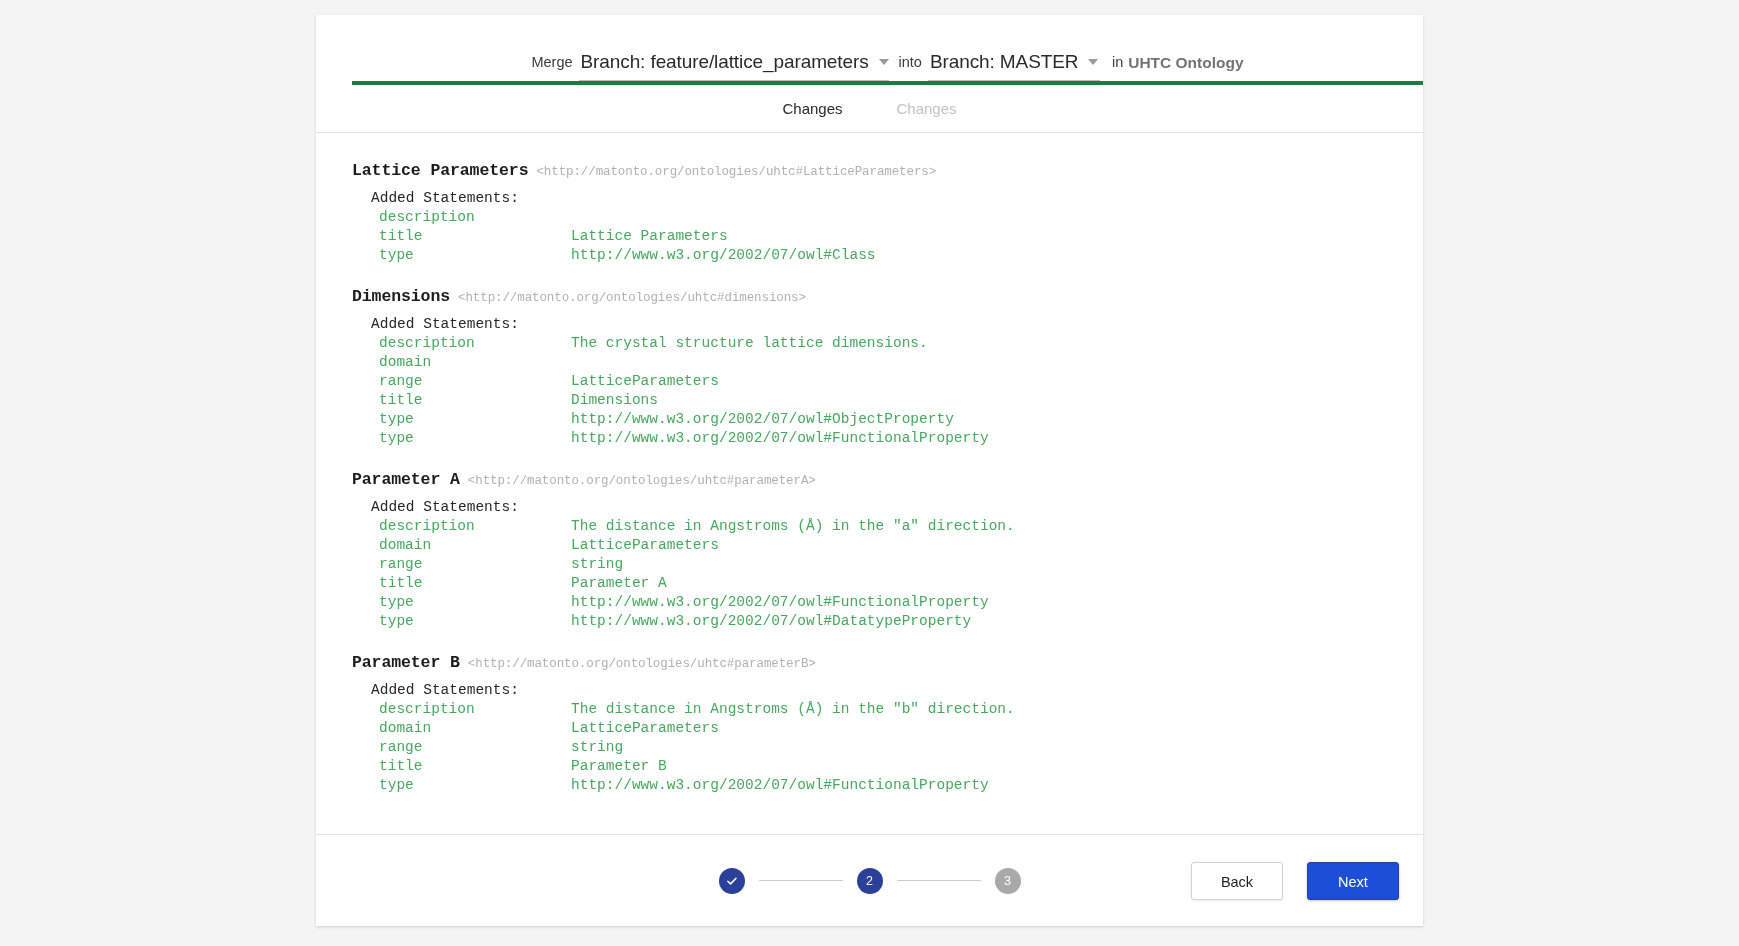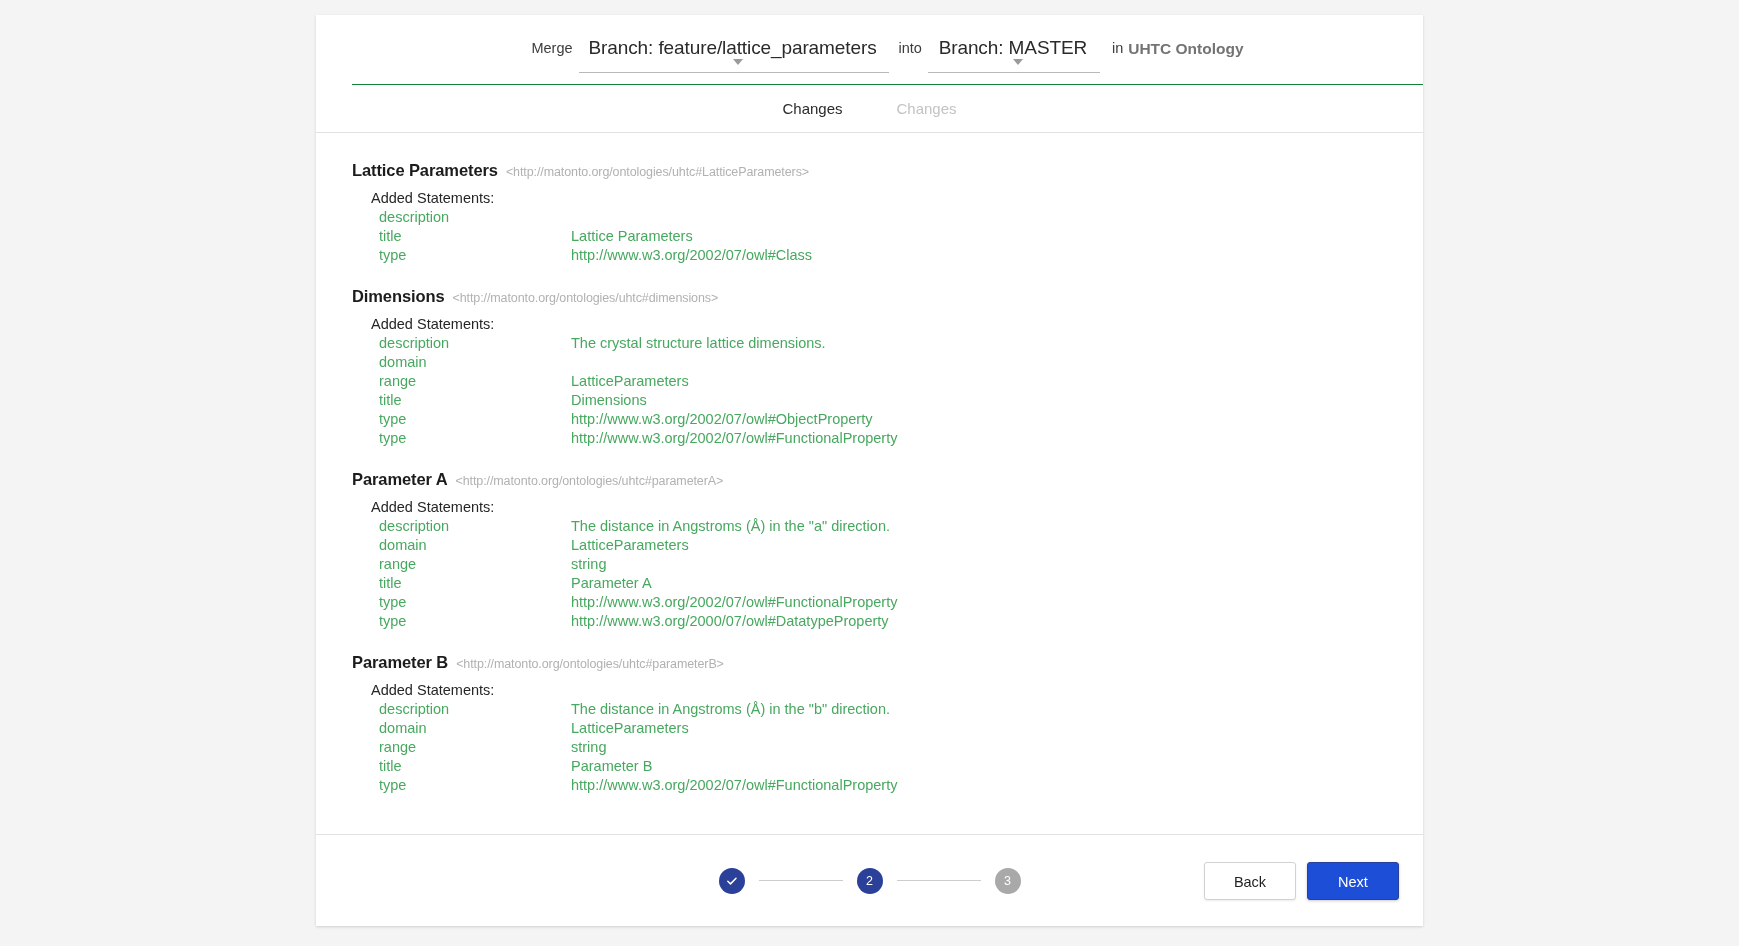--- a/index.html
+++ b/index.html
@@ -29,23 +29,23 @@
     background: #ffffff;
     box-shadow: 0 1px 3px rgba(0,0,0,0.10), 0 1px 2px rgba(0,0,0,0.06);
     display: flex;
     flex-direction: column;
   }
 
   
   .merge-header {
     height: 70px;
     flex: 0 0 70px;
-    border-bottom: 1px solid #15803d;
-    display: flex;
-    align-items: flex-start;
+    border-bottom: 4px solid #15803d;
+    display: flex;
+    align-items: flex-end;
     justify-content: center;
     padding-top: 22px;
     margin-left: 36px;
   }
   .merge-row {
     display: flex;
     align-items: baseline;
   }
   .small-word {
     font-size: 14.5px;
@@ -58,21 +58,20 @@
   .small-word.in-word { padding: 0 5px 0 12px; }
 
   .branch-select {
     position: relative;
     border-bottom: 1px solid #b9b9b9;
     display: flex;
     align-items: center;
     justify-content: space-between;
     padding: 0 4px 7px 2px;
     cursor: pointer;
-    flex-direction: column;
   }
   .branch-select.wide  { width: 310px; }
   .branch-select.narrow{ width: 172px; }
   .branch-label {
     font-size: 19px;
     color: #2a2a2a;
     white-space: nowrap;
     letter-spacing: -0.1px;
   }
   .caret {
@@ -107,20 +106,21 @@
     padding: 4px 2px;
   }
   .tab.disabled { color: #c3c3c3; cursor: default; }
 
   
   .changes-body {
     flex: 1 1 auto;
     overflow: hidden;
     position: relative;
     padding: 28px 0 0 0;
+    font-family: Liberation Mono, monospace;
   }
   .changes-inner { padding: 0 0 0 18px; }
 
   .entity { margin-bottom: 22px; }
   .entity-head {
     display: flex;
     align-items: baseline;
     gap: 8px;
     padding-left: 18px;
     margin-bottom: 10px;
@@ -192,21 +192,21 @@
     margin: 0 14px;
     flex: 0 0 84px;
   }
   .check-glyph { display: block; width: 14px; height: 14px; }
 
   .footer-actions {
     position: absolute;
     right: 24px;
     display: flex;
     align-items: center;
-    gap: 11px;
+    gap: 24px;
   }
   .btn {
     font-family: "Liberation Sans", sans-serif;
     font-size: 14.5px;
     border-radius: 3px;
     cursor: pointer;
     padding: 0 22px;
     height: 38px;
     line-height: 38px;
     text-align: center;
@@ -329,21 +329,21 @@
             <div class="stmt-row">
               <span class="stmt-pred">title</span>
               <span class="stmt-obj">Parameter A</span>
             </div>
             <div class="stmt-row">
               <span class="stmt-pred">type</span>
               <span class="stmt-obj">http://www.w3.org/2002/07/owl#FunctionalProperty</span>
             </div>
             <div class="stmt-row">
               <span class="stmt-pred">type</span>
-              <span class="stmt-obj">http://www.w3.org/2000/07/owl#DatatypeProperty</span>
+              <span class="stmt-obj">http://www.w3.org/2002/07/owl#DatatypeProperty</span>
             </div>
           </div>
           <div class="entity">
             <div class="entity-head">
               <span class="entity-title">Parameter B</span>
               <span class="entity-iri">&lt;http://matonto.org/ontologies/uhtc#parameterB&gt;</span>
             </div>
             <div class="added-label">Added Statements:</div>
             <div class="stmt-row">
               <span class="stmt-pred">description</span>

